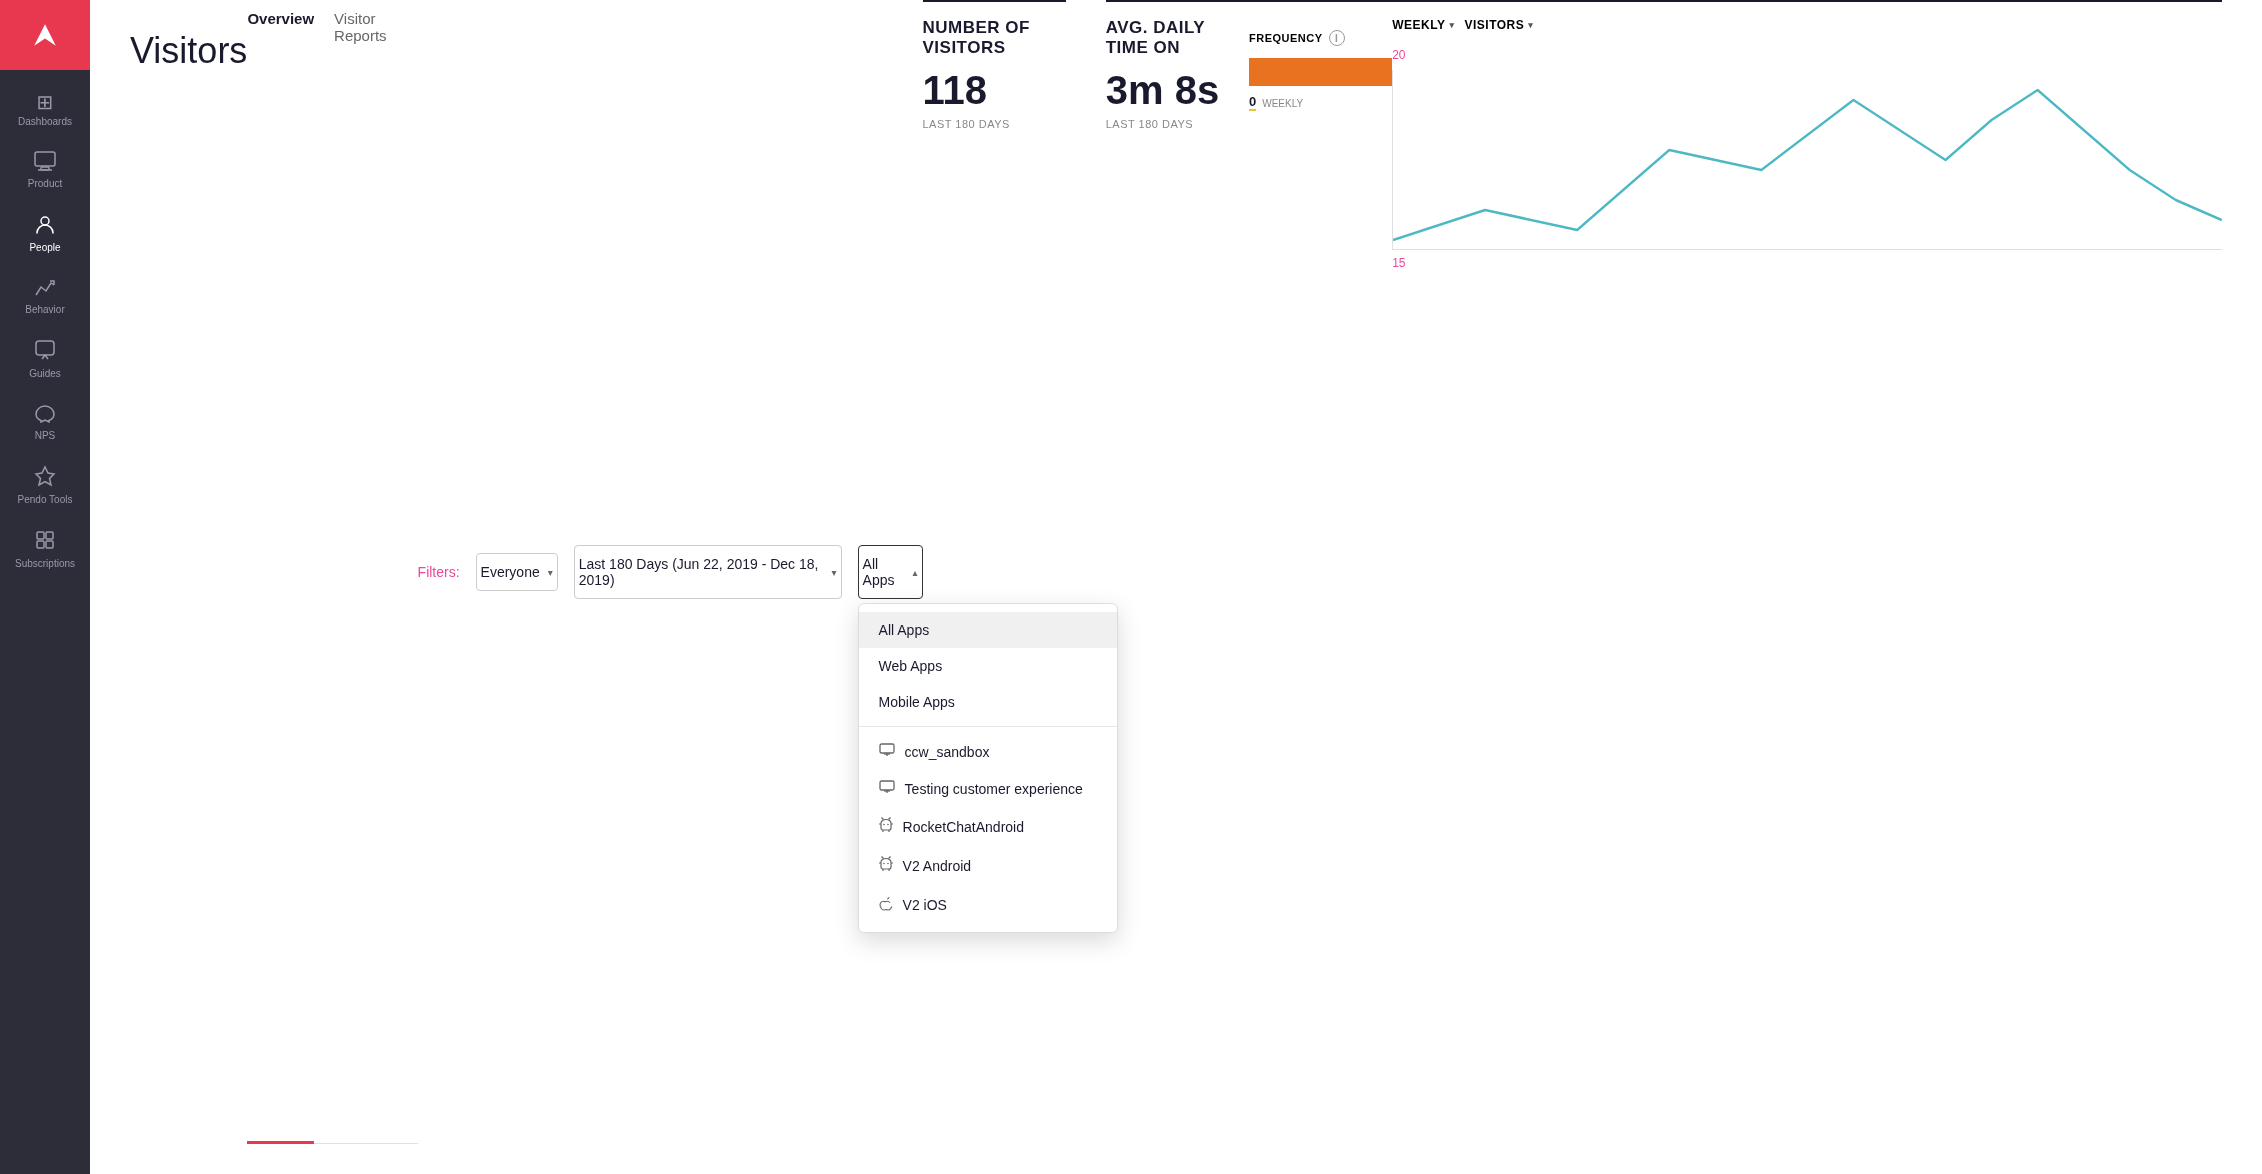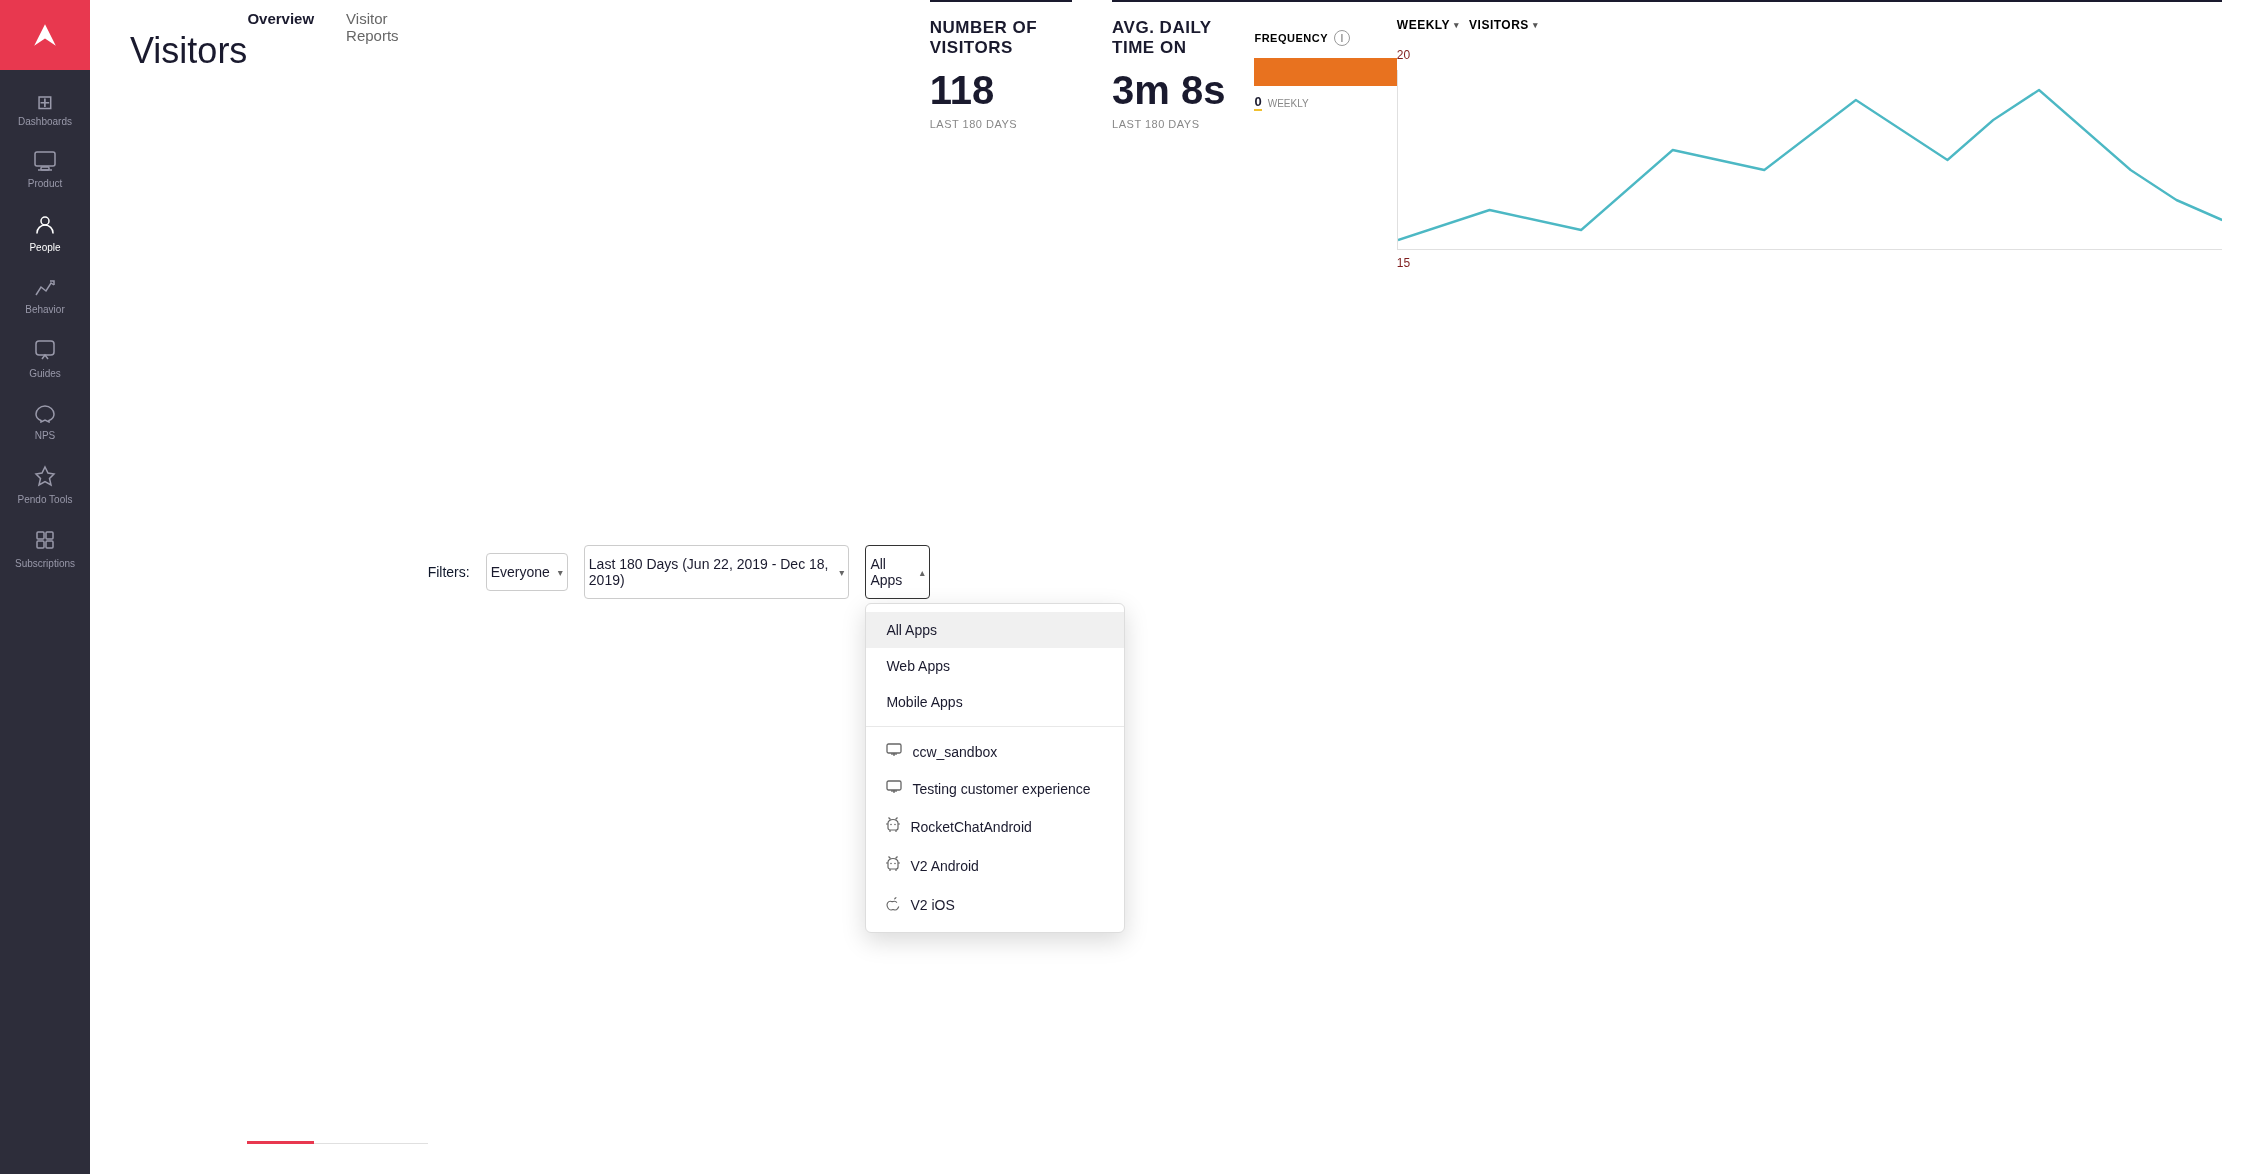--- a/index.html
+++ b/index.html
@@ -56,21 +56,21 @@
       color: #1a1a2e;
       padding-top: 30px;
       padding-bottom: 20px;
     }
 
     
     .tabs {
       display: flex;
       border-bottom: 1px solid #e0e0e0;
       margin-bottom: 30px;
-      gap: 32px;
+      gap: 20px;
     }
     .tab {
       padding: 10px 0;
       cursor: pointer;
       font-size: 15px;
       color: #666;
       border-bottom: 3px solid transparent;
       margin-bottom: -1px;
     }
     .tab.active {
@@ -82,21 +82,21 @@
     
     .filters-row {
       display: flex;
       align-items: center;
       gap: 16px;
       margin-bottom: 30px;
       position: relative;
     }
     .filters-label {
       font-size: 14px;
-      color: #0f172a;
+      color: #ec4899;
     }
     .filter-select {
       border: 1px solid #ccc;
       border-radius: 4px;
       padding: 10px 4px;
       font-size: 14px;
       cursor: pointer;
       display: flex;
       align-items: center;
       gap: 8px;
@@ -246,21 +246,21 @@
       font-weight: 700;
       text-transform: uppercase;
       letter-spacing: 0.5px;
       display: flex;
       align-items: center;
       gap: 4px;
     }
     .section-chevron { font-size: 9px; color: #555; }
     .chart-y-label {
       font-size: 12px;
-      color: #7f1d1d;
+      color: #ec4899;
       margin-bottom: 4px;
     }
 
     
     .chart-area {
       position: relative;
       height: 180px;
       border-left: 1px solid #e0e0e0;
       border-bottom: 1px solid #e0e0e0;
       margin-top: 8px;

